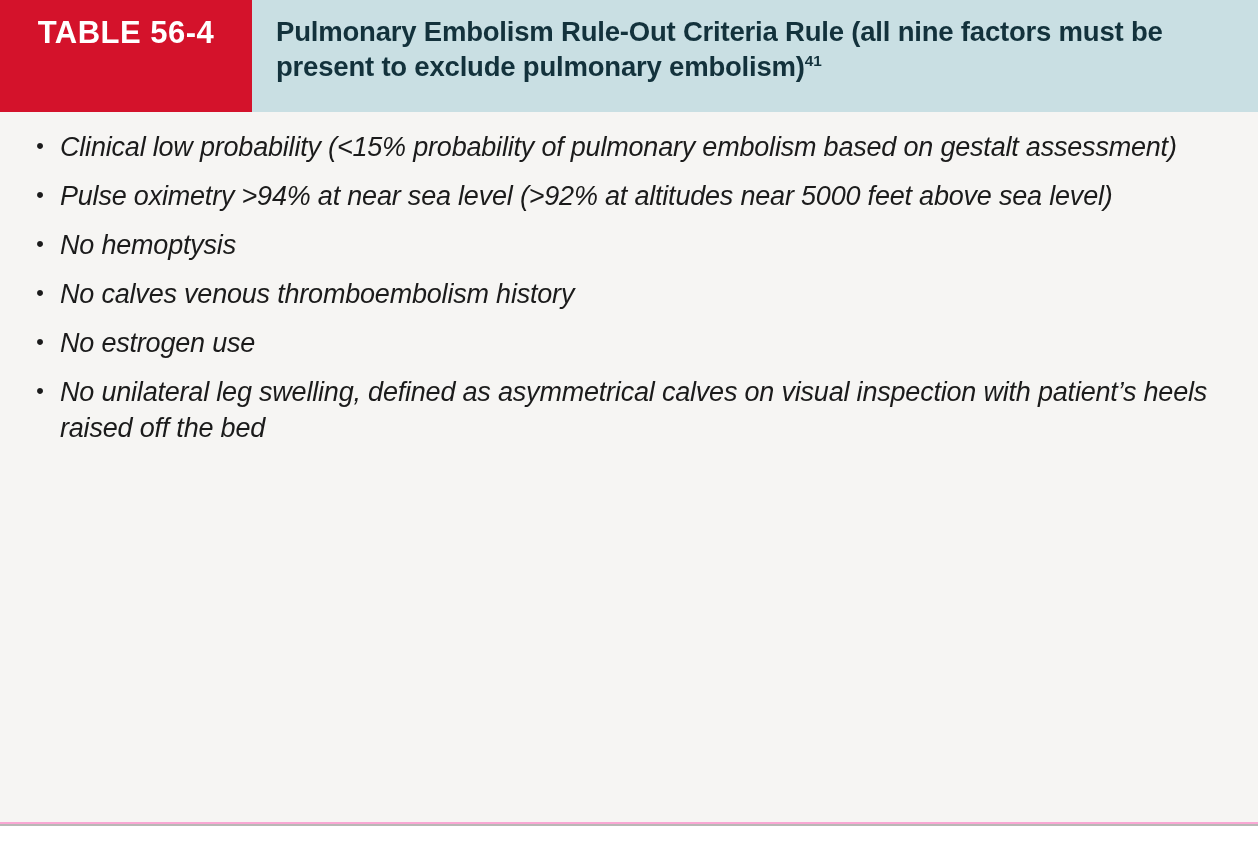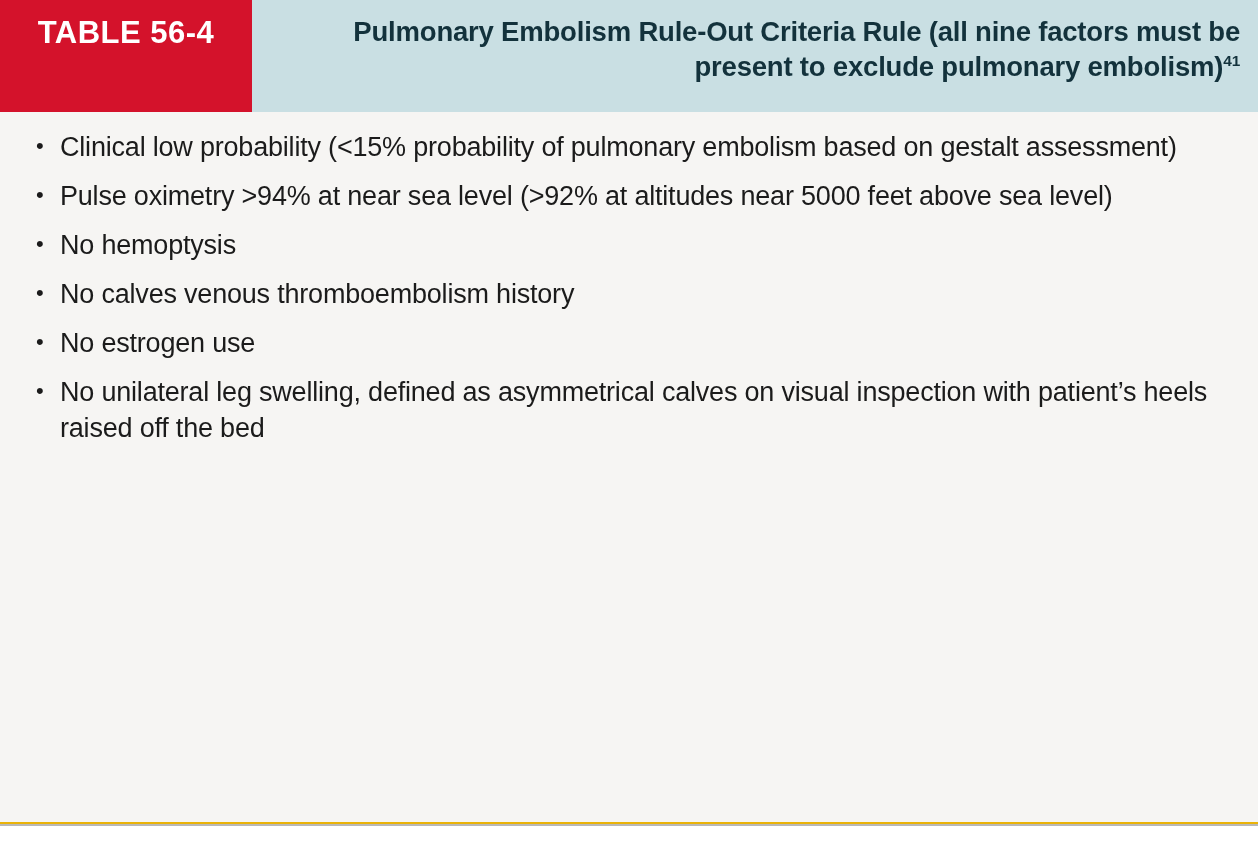--- a/index.html
+++ b/index.html
@@ -11,21 +11,21 @@
     height: 856px;
     background: #ffffff;
     font-family: "Liberation Sans", sans-serif;
     overflow: hidden;
   }
 
   .table-figure {
     position: relative;
     width: 1258px;
     height: 856px;
-    background: #eab308;
+    background: #f9a8d4;
     box-sizing: border-box;
   }
 
   
   .table-header {
     display: flex;
     align-items: stretch;
     background: #c9dfe3;
     height: 112px;
     box-sizing: border-box;
@@ -58,35 +58,35 @@
     display: flex;
     align-items: flex-start;
   }
 
   .table-title-text {
     font-size: 27.5px;
     font-weight: bold;
     color: #13323c;
     line-height: 1.28;
     letter-spacing: -0.2px;
-    text-align: right;
   }
 
   .table-title-text sup {
     font-size: 0.56em;
     vertical-align: super;
     font-weight: bold;
   }
 
   
   .table-body {
     background: #f6f5f3;
     padding: 18px 34px 10px 30px;
     box-sizing: border-box;
     height: 710px;
+    font-style: italic;
   }
 
   .criteria-list {
     list-style: none;
     margin: 0;
     padding: 0;
   }
 
   .criteria-item {
     position: relative;

